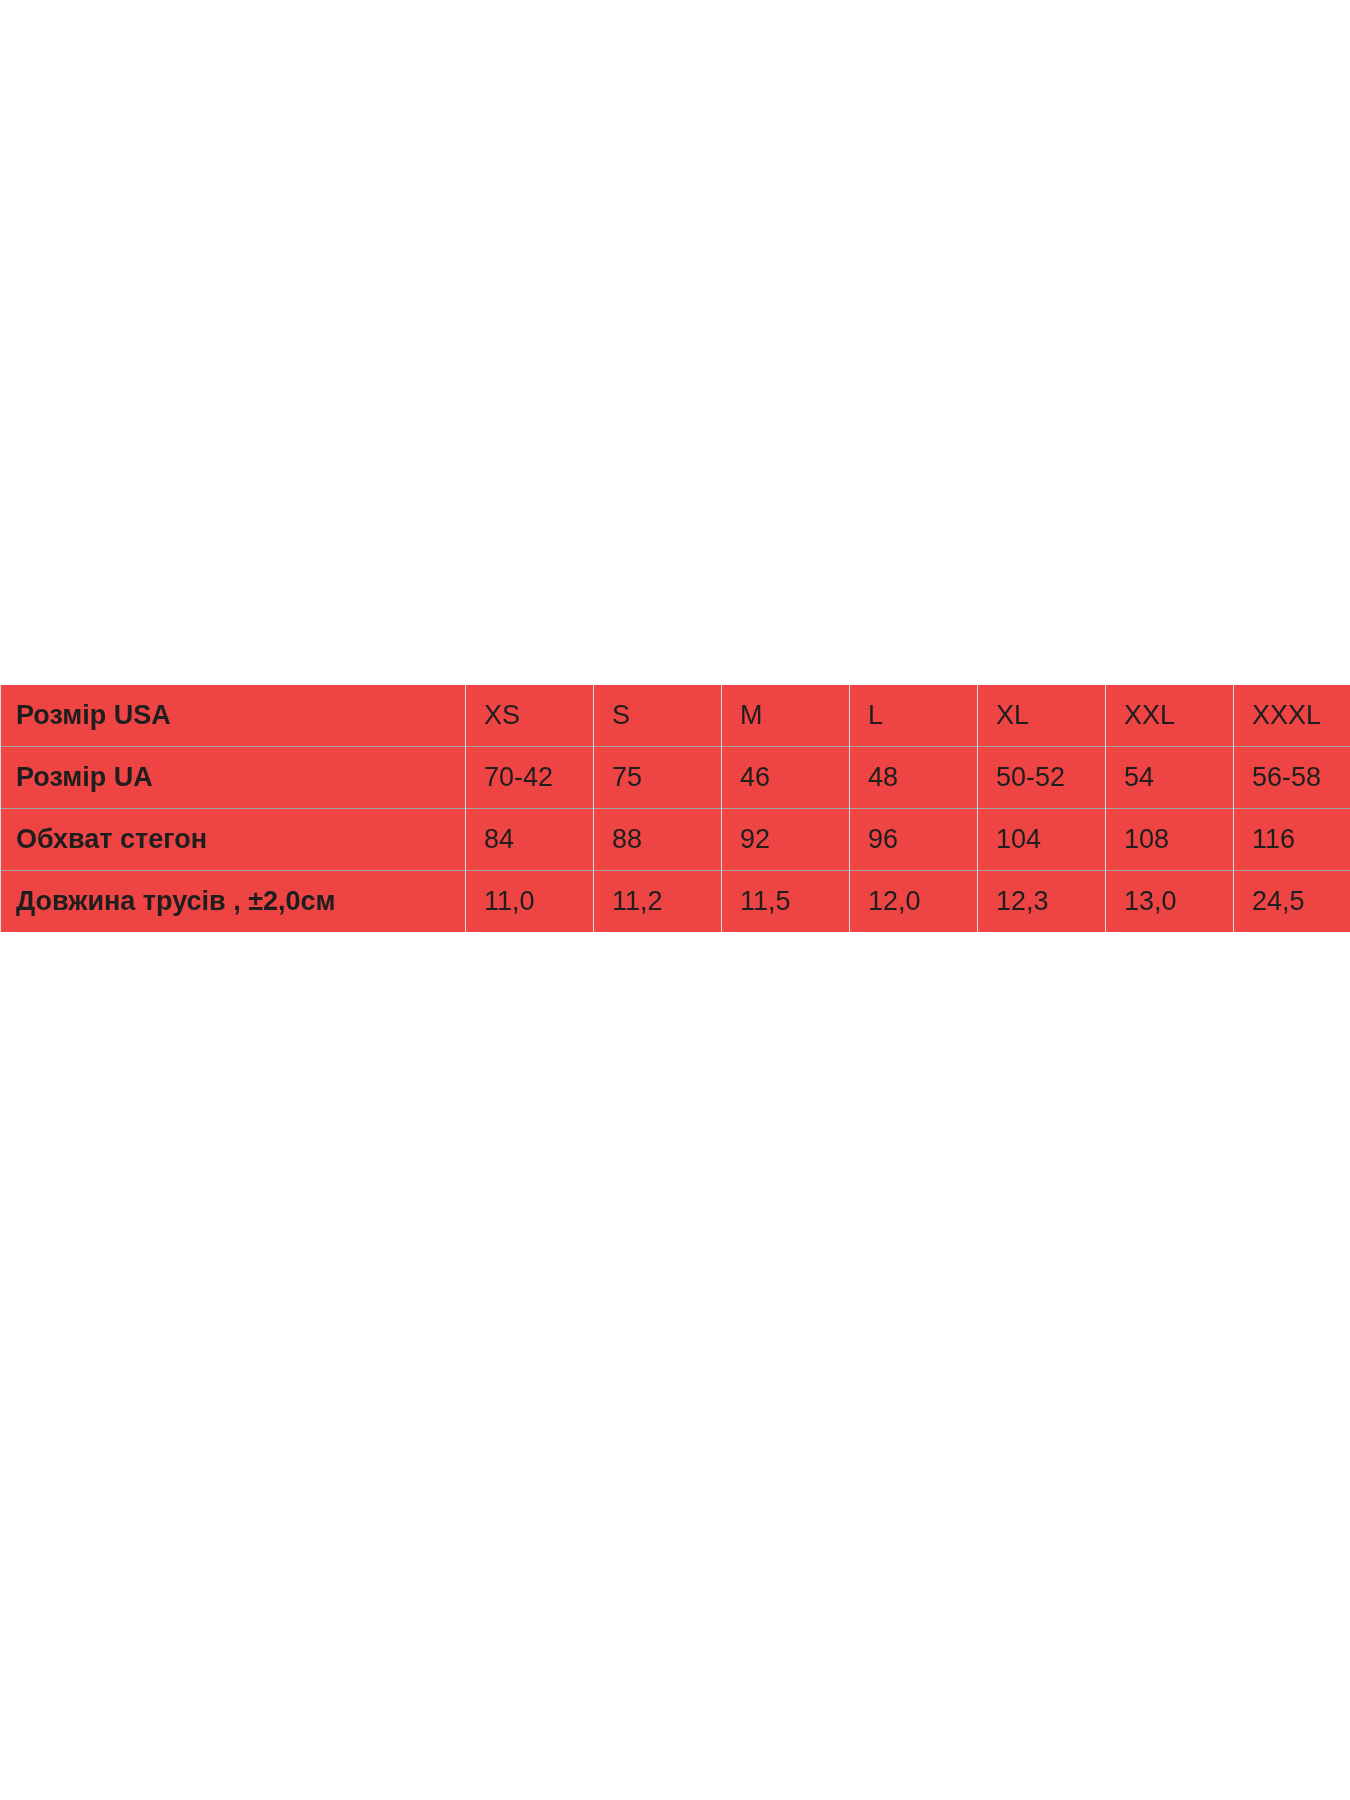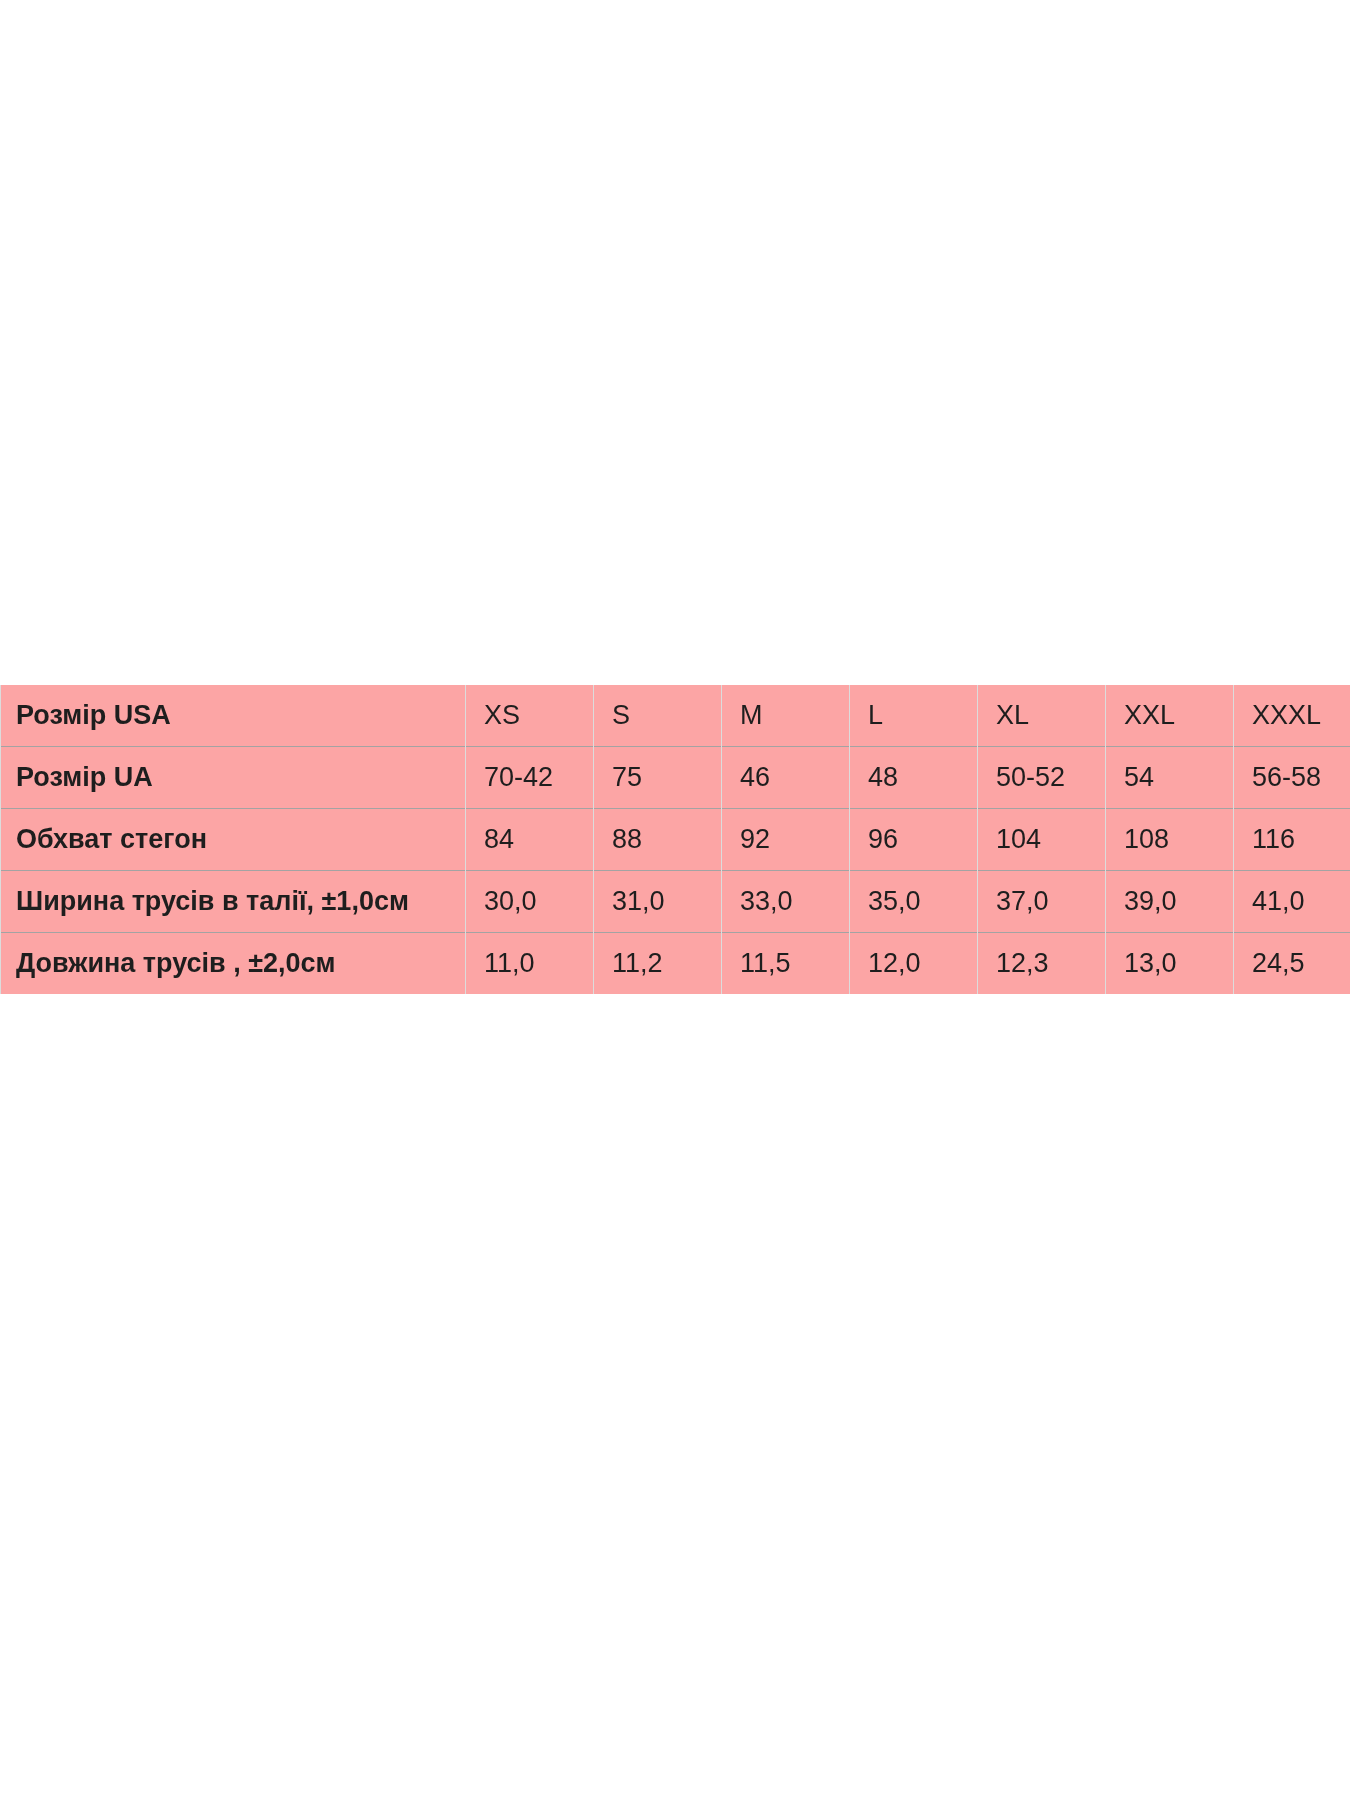--- a/index.html
+++ b/index.html
@@ -25,21 +25,21 @@
     table-layout: fixed;
     width: 1350px;
   }
   table.size-table th,
   table.size-table td {
     height: 61px;
     box-sizing: border-box;
     font-size: 27px;
     line-height: 61px;
     color: #1e1e1e;
-    background: #fca5a5;
+    background: #ef4444;
     border-left: 1px solid #dcdcdc;
     text-align: left;
     vertical-align: middle;
     padding: 0 4px 0 18px;
     font-weight: 400;
     white-space: nowrap;
     overflow: hidden;
   }
   table.size-table .label {
     padding-left: 15px;
@@ -95,30 +95,20 @@
           <td class="label">Обхват стегон</td>
           <td>84</td>
           <td>88</td>
           <td>92</td>
           <td>96</td>
           <td>104</td>
           <td>108</td>
           <td>116</td>
         </tr>
         <tr>
-          <td class="label">Ширина трусів в талії, ±1,0см</td>
-          <td>30,0</td>
-          <td>31,0</td>
-          <td>33,0</td>
-          <td>35,0</td>
-          <td>37,0</td>
-          <td>39,0</td>
-          <td>41,0</td>
-        </tr>
-        <tr>
           <td class="label">Довжина трусів , ±2,0см</td>
           <td>11,0</td>
           <td>11,2</td>
           <td>11,5</td>
           <td>12,0</td>
           <td>12,3</td>
           <td>13,0</td>
           <td>24,5</td>
         </tr>
       </tbody>

